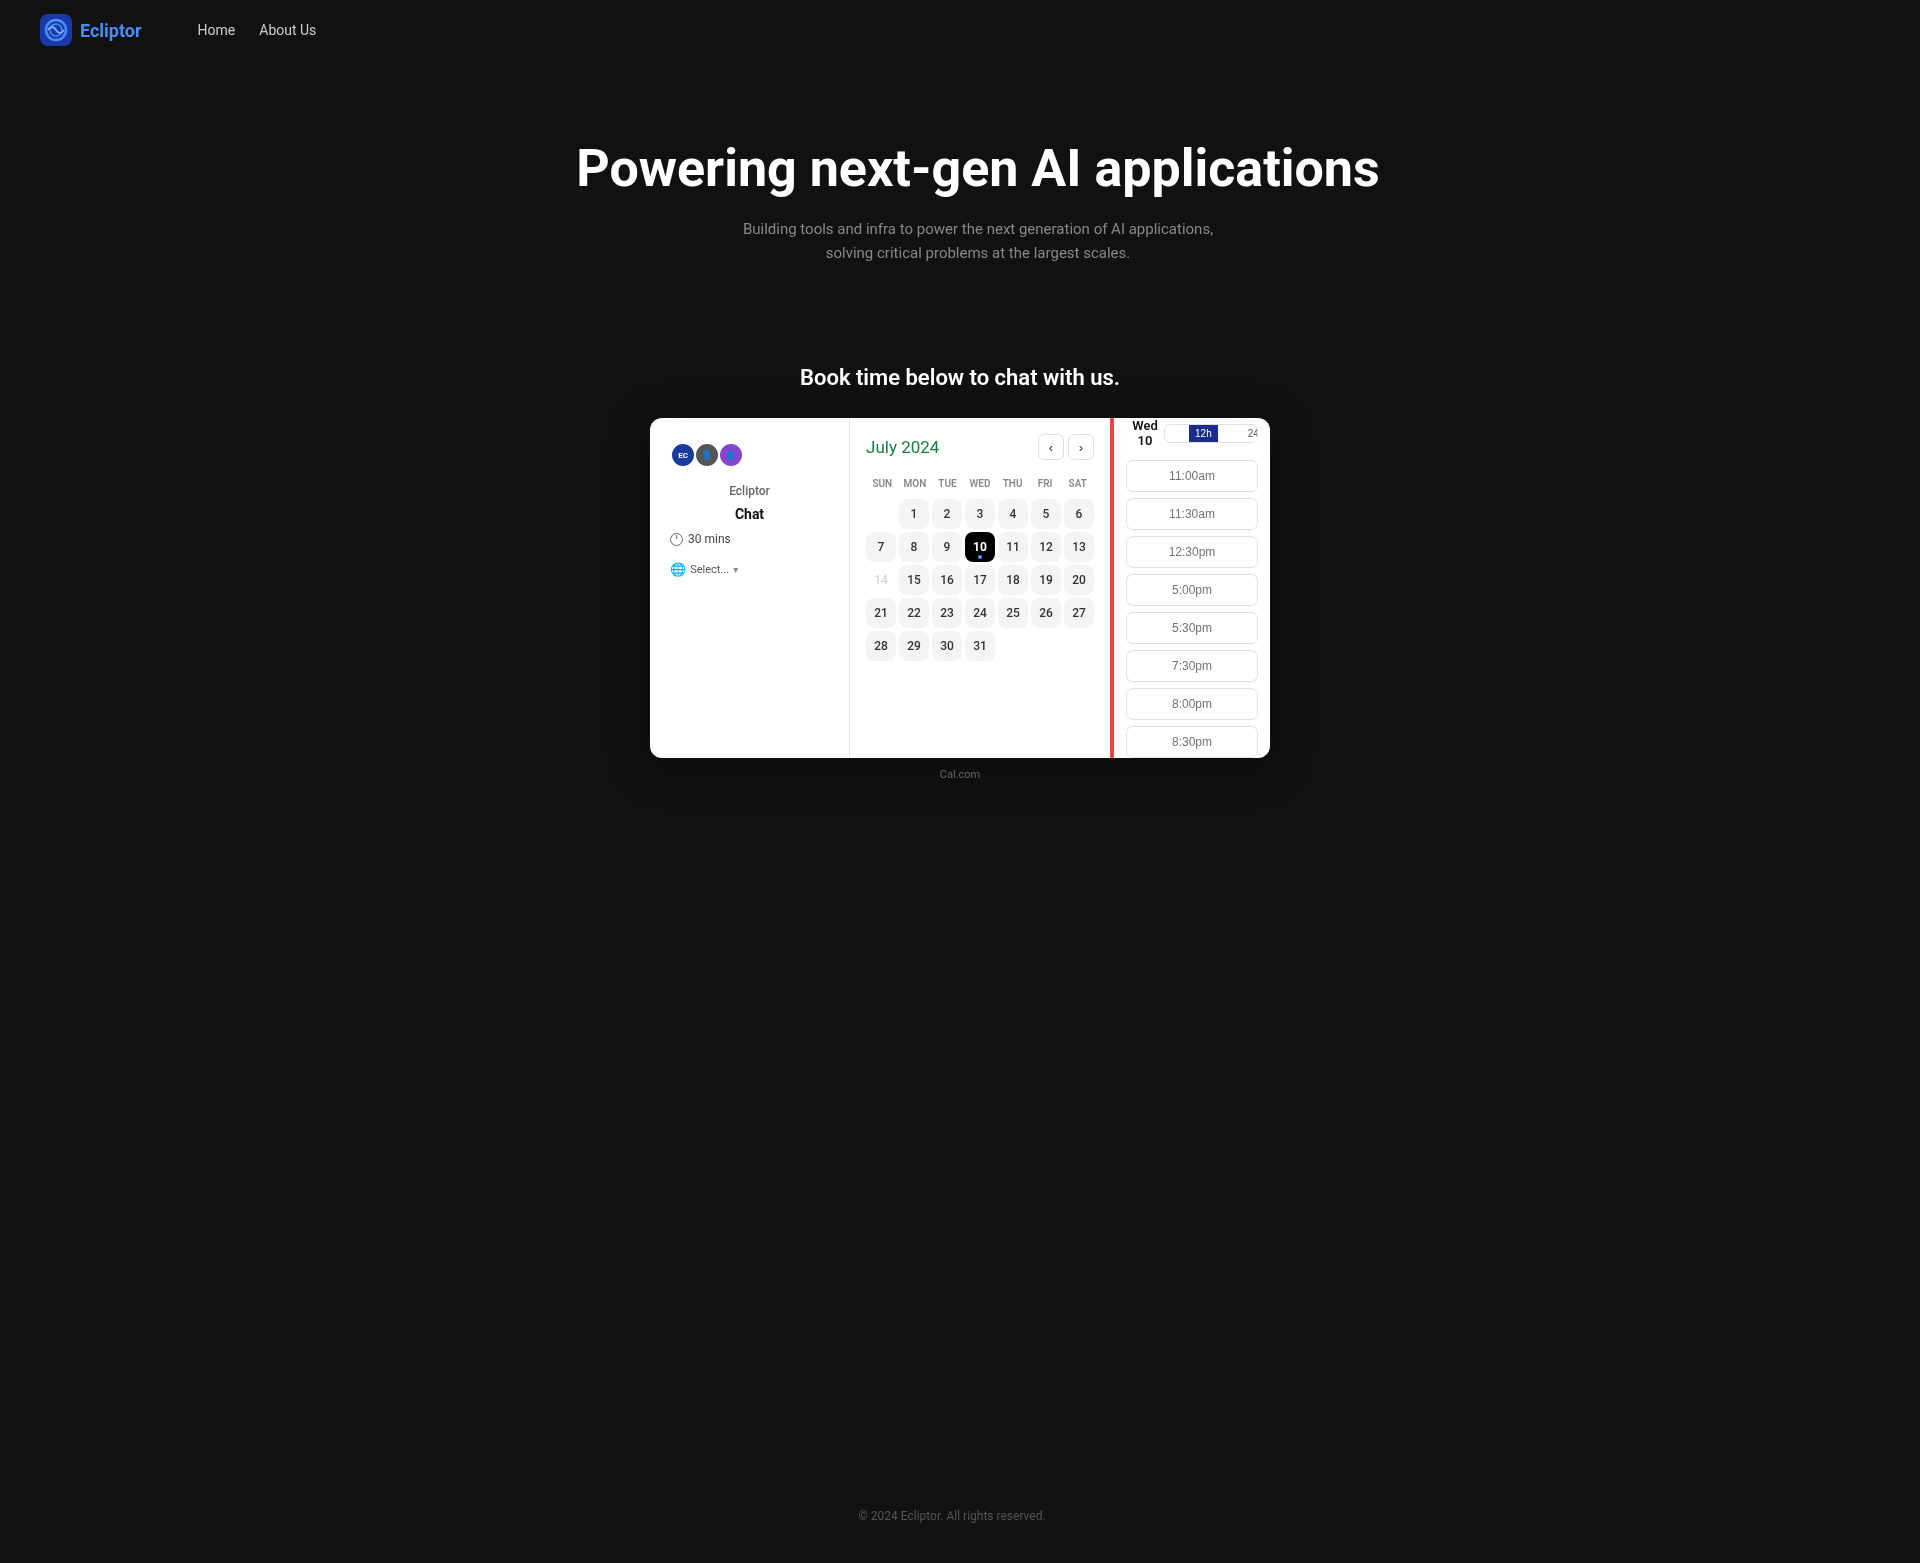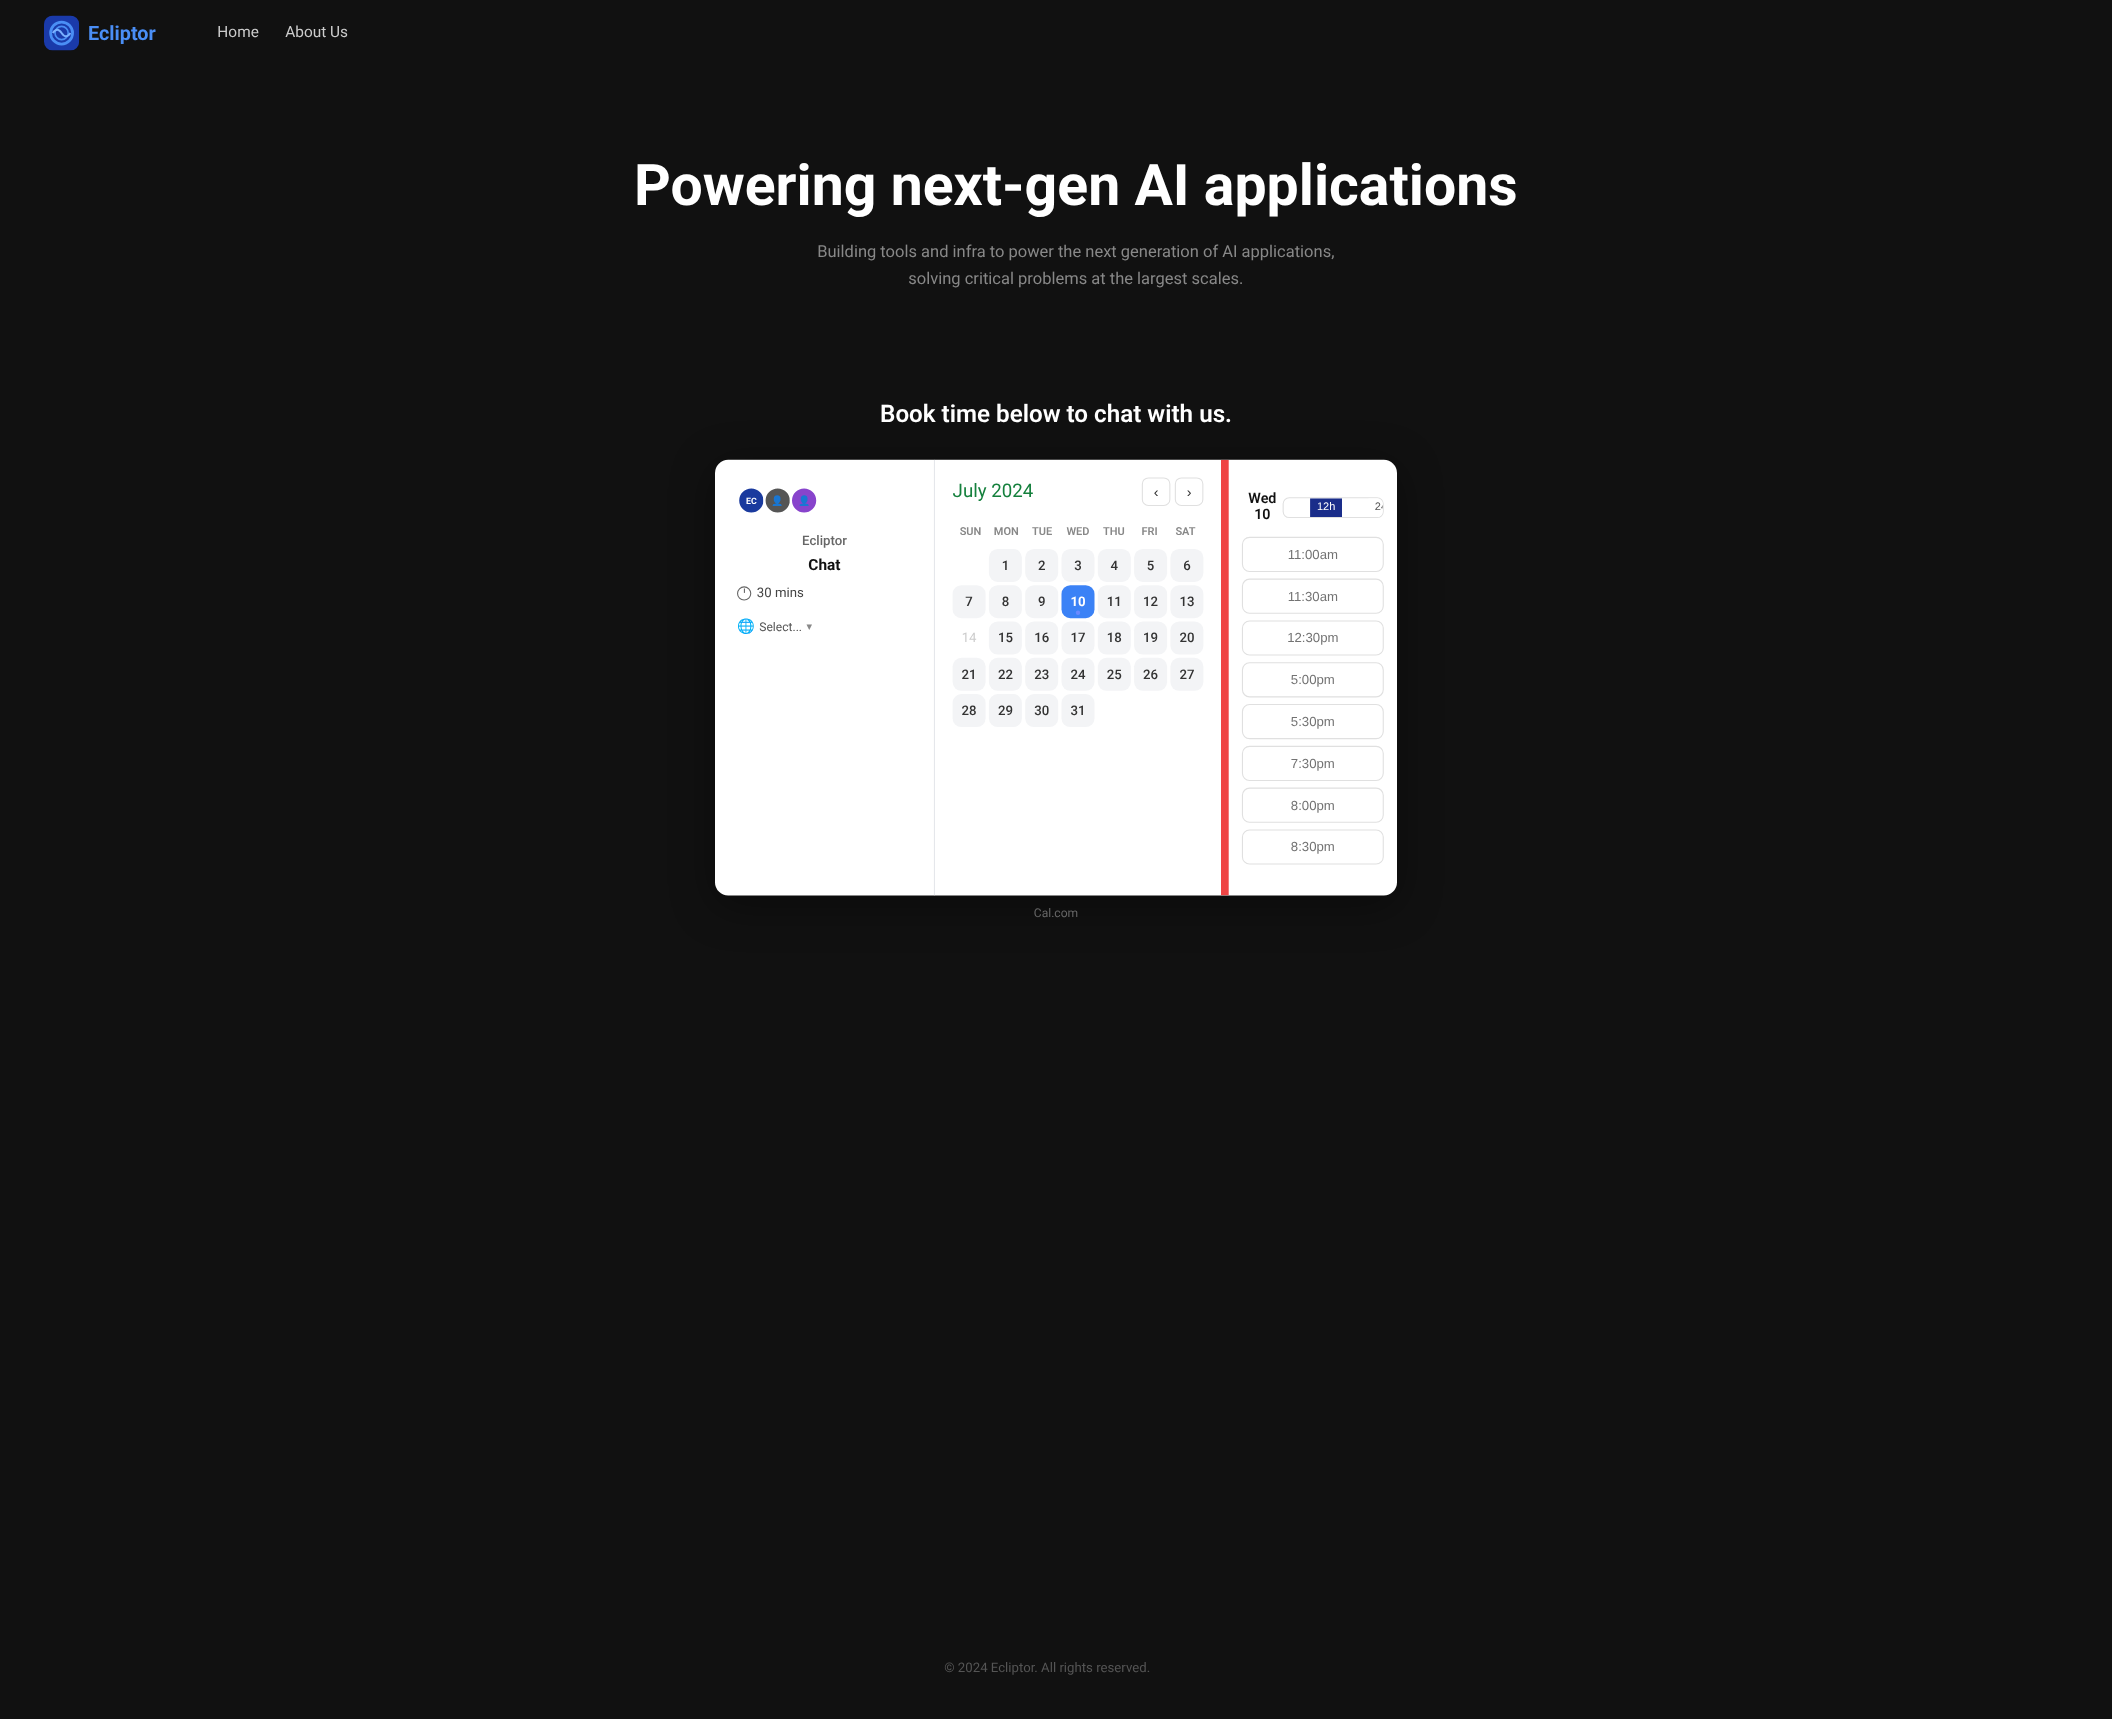--- a/index.html
+++ b/index.html
@@ -238,42 +238,42 @@
       cursor: pointer;
       position: relative;
     }
     .cal-day.disabled { color: #ccc; cursor: default; }
     .cal-day.available {
       background: #f3f4f6;
       color: #333;
       font-weight: 500;
     }
     .cal-day.selected {
-      background: #3b82f6;
+      background: #000000;
       color: #fff;
       font-weight: 700;
     }
     .cal-day.selected .dot { background: #6a8aff; }
     .dot {
       position: absolute;
       bottom: 3px;
       left: 50%;
       transform: translateX(-50%);
       width: 4px;
       height: 4px;
       border-radius: 50%;
       background: #1a2d8a;
     }
 
     
     .cal-right {
       width: 160px;
       min-width: 160px;
-      padding: 28px 12px;
-      border-left: 7px solid #ef4444;
+      padding: 0 12px;
+      border-left: 4px solid #ef4444;
       overflow-y: auto;
     }
     .cal-right-header {
       display: flex;
       align-items: center;
       justify-content: space-between;
       margin-bottom: 12px;
     }
     .cal-day-label {
       font-size: 13px;

